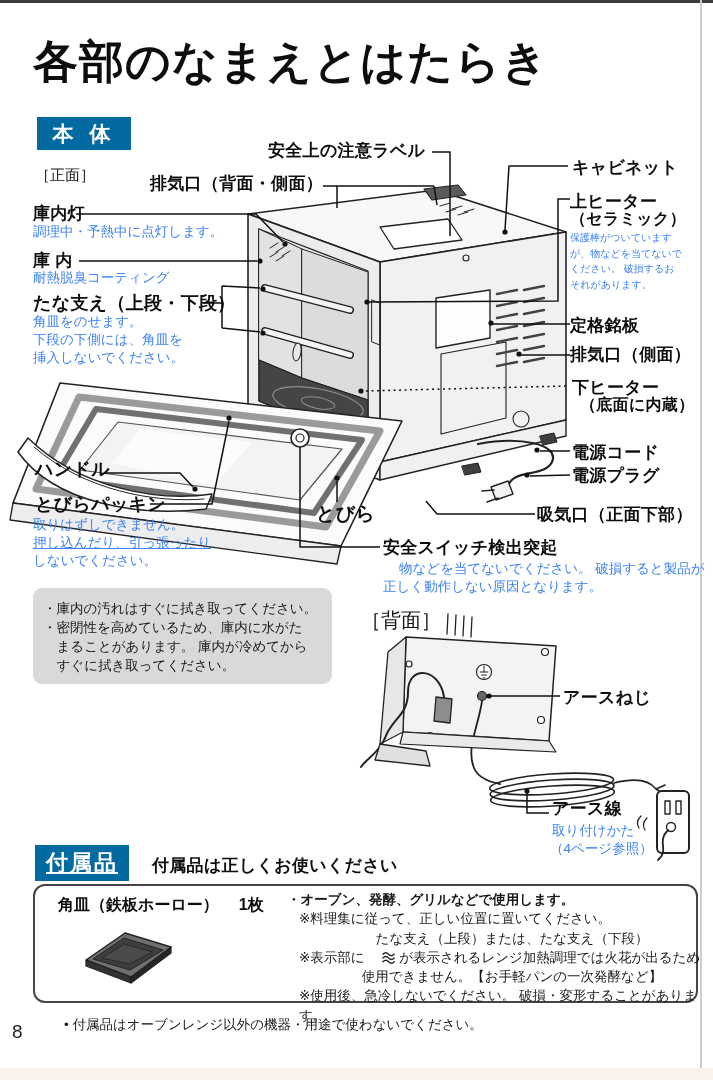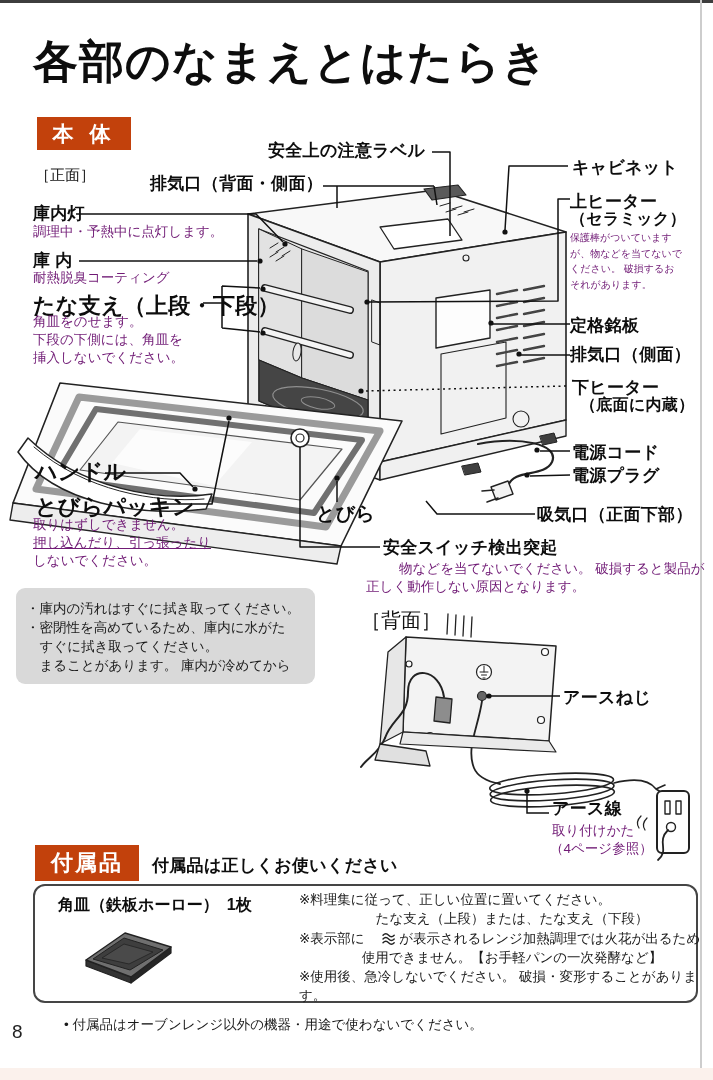--- a/index.html
+++ b/index.html
@@ -1,34 +1,34 @@
 <!DOCTYPE html>
 <html><head>
 <meta charset="utf-8">
 <style>
   html,body{margin:0;padding:0;}
   body{font-family:"Liberation Sans","DejaVu Sans",sans-serif;background:#ffffff;}
   .page{position:relative;width:713px;height:1080px;background:#ffffff;overflow:hidden;color:#0d0d0d;}
   .abs{position:absolute;}
   .title{position:absolute;left:33px;top:32px;font-size:45px;font-weight:bold;letter-spacing:1px;white-space:nowrap;}
-  .badge{position:absolute;background:#c2410c;color:#fff;display:flex;align-items:center;justify-content:center;font-weight:bold;}
+  .badge{position:absolute;background:#0369a1;color:#fff;display:flex;align-items:center;justify-content:center;font-weight:bold;}
   .tag{position:absolute;font-size:15px;color:#111;white-space:nowrap;}
   .lbl{position:absolute;font-weight:bold;font-size:17px;color:#0d0d0d;white-space:nowrap;letter-spacing:0.3px;}
-  .lbl.lg{font-size:22px;}
-  .desc{position:absolute;font-size:13.5px;color:#701a75;line-height:18px;white-space:pre;}
+  .lbl.lg{font-size:18px;}
+  .desc{position:absolute;font-size:13.5px;color:#3b82f6;line-height:18px;white-space:pre;}
   .desc.wrap{white-space:normal;}
-  .notebox{position:absolute;left:16px;top:588px;width:299px;height:96px;background:#d9d9d9;border-radius:9px;padding:11px 10px;box-sizing:border-box;font-size:13.5px;line-height:19px;color:#1a1a1a;}
+  .notebox{position:absolute;left:33px;top:588px;width:299px;height:96px;background:#d9d9d9;border-radius:9px;padding:11px 10px;box-sizing:border-box;font-size:13.5px;line-height:19px;color:#1a1a1a;}
   .notebox div{white-space:pre;}
   .accbox{position:absolute;left:33px;top:884px;width:665px;height:119px;border:2px solid #454545;border-radius:12px;box-sizing:border-box;background:#fff;}
   .accnotes{position:absolute;left:287px;top:890px;font-size:13.5px;line-height:19.3px;color:#1a1a1a;}
   .accnotes .b{font-weight:bold;}
   .ind1{padding-left:12px;}
   .ind2{padding-left:24px;text-align:center;}
   .row{display:flex;align-items:center;gap:3px;}
-  .itemline{position:absolute;left:58px;top:895px;display:flex;gap:8px;font-size:16px;font-weight:bold;}
+  .itemline{position:absolute;left:58px;top:895px;display:flex;gap:20px;font-size:16px;font-weight:bold;}
   .footer{position:absolute;left:64px;top:1016px;font-size:13.5px;color:#1a1a1a;}
   .pagenum{position:absolute;left:12px;top:1021px;font-size:19px;color:#222;}
   .topline{position:absolute;left:0;top:0;width:713px;height:3px;background:#3d3d3d;}
   .rightline{position:absolute;left:700px;top:0;width:2px;height:1080px;background:#cdcdcd;}
   .pinkstrip{position:absolute;left:0;top:1068px;width:713px;height:12px;background:#fbf1ec;}
   svg{display:block;}
 </style>
 </head>
 <body>
 
@@ -166,27 +166,27 @@
   <div class="lbl lg" style="left:35px;top:457px;">ハンドル</div>
   <div class="lbl lg" style="left:35px;top:492px;">とびらパッキン</div>
   <div class="desc" style="left:33px;top:516px;">取りはずしできません。</div>
   <div class="desc" style="left:33px;top:534px;text-decoration:underline;">押し込んだり、引っ張ったり</div>
   <div class="desc" style="left:33px;top:552px;">しないでください。</div>
 
   <div class="lbl lg" style="left:316px;top:501px;font-size:19px;">とびら</div>
 
   <div class="lbl" style="left:383px;top:536px;">安全スイッチ検出突起</div>
   <div class="desc" style="left:383px;top:560px;margin-left:16px;">物などを当てないでください。 破損すると製品が</div>
-  <div class="desc" style="left:366px;top:578px;">正しく動作しない原因となります。</div>
+  <div class="desc" style="left:383px;top:578px;">正しく動作しない原因となります。</div>
 
   <div class="notebox">
     <div>・庫内の汚れはすぐに拭き取ってください。</div>
     <div>・密閉性を高めているため、庫内に水がた</div>
+    <div>　まることがあります。 庫内が冷めてから</div>
     <div>　すぐに拭き取ってください。</div>
-    <div>　まることがあります。 庫内が冷めてから</div>
   </div>
 
   <div class="tag" style="left:361px;top:607px;font-size:20px;">［背面］</div>
 
   <svg class="abs" style="left:340px;top:600px;" width="373" height="270" viewBox="340 600 373 270">
     <g stroke="#222" stroke-width="1.5" stroke-linejoin="round" stroke-linecap="round" fill="none">
       <path d="M406,637 L556,646 L549,741 L403,732 Z" fill="#f3f3f3"></path>
       <path d="M406,637 L388,652 L380,744 L403,732 Z" fill="#e7e7e7" stroke-width="1.3"></path>
       <g stroke-width="1.3">
         <path d="M448,614 L447,634 M456,615 L455,635 M464,616 L463,636 M472,617 L471,637"></path>
@@ -224,41 +224,42 @@
       <path d="M527,793 L527,813 L549,813"></path>
         <circle cx="527" cy="791" r="2.6" fill="#111" stroke="none"></circle>
     </g>
   </svg>
 
   <div class="lbl" style="left:563px;top:686px;">アースねじ</div>
   <div class="lbl" style="left:552px;top:797px;">アース線</div>
   <div class="desc" style="left:552px;top:822px;">取り付けかた</div>
   <div class="desc" style="left:550px;top:840px;">（4ページ参照）</div>
 
-  <div class="badge" style="left:35px;top:845px;width:104px;height:36px;font-size:22px;letter-spacing:2px;">付属品</div>
+  <div class="badge" style="left:35px;top:845px;width:94px;height:36px;font-size:22px;letter-spacing:2px;text-decoration:underline;">付属品</div>
   <div class="lbl" style="left:152px;top:854px;font-weight:bold;">付属品は正しくお使いください</div>
 
   <div class="accbox"></div>
 
   <div class="itemline">
     <span>角皿（鉄板ホーロー）</span>
     <span>1枚</span>
   </div>
 
   <svg class="abs" style="left:78px;top:926px;" width="100" height="62" viewBox="0 0 100 62">
     <g stroke="#222" stroke-width="1.4" stroke-linejoin="round">
       <path d="M8,34 L53,51 L53,57 L8,40 Z" fill="#333333" stroke-width="1.2"></path>
       <path d="M53,51 L93,21 L93,27 L53,57 Z" fill="#262626" stroke-width="1.2"></path>
       <path d="M8,34 L47,7 L93,21 L53,51 Z" fill="#6f6f6f"></path>
       <path d="M15,33 L46,12 L85,24 L52,44 Z" fill="#3e3e3e" stroke-width="1"></path>
       <path d="M24,32 L46,18 L75,26 L51,38 Z" fill="#4a4a4a" stroke-width="0.8"></path>
     </g>
   </svg>
 
   <div class="accnotes">
+    <div class="b">・オーブン、発酵、グリルなどで使用します。</div>
     <div class="ind1">※料理集に従って、正しい位置に置いてください。</div>
     <div class="ind2">たな支え（上段）または、たな支え（下段）</div>
     <div class="ind1 row">
       <span>※表示部に　</span>
       <span>
           <svg width="15" height="13" viewBox="0 0 15 13">
             <g fill="none" stroke="#222" stroke-width="1.4" stroke-linecap="round">
               <path d="M2,3.2 C3.8,1.2 5.8,1.2 7.6,3.2 C9.4,5.2 11.4,5.2 13.2,3.2"></path>
               <path d="M2,7 C3.8,5 5.8,5 7.6,7 C9.4,9 11.4,9 13.2,7"></path>
               <path d="M2,10.8 C3.8,8.8 5.8,8.8 7.6,10.8 C9.4,12.8 11.4,12.8 13.2,10.8"></path>

